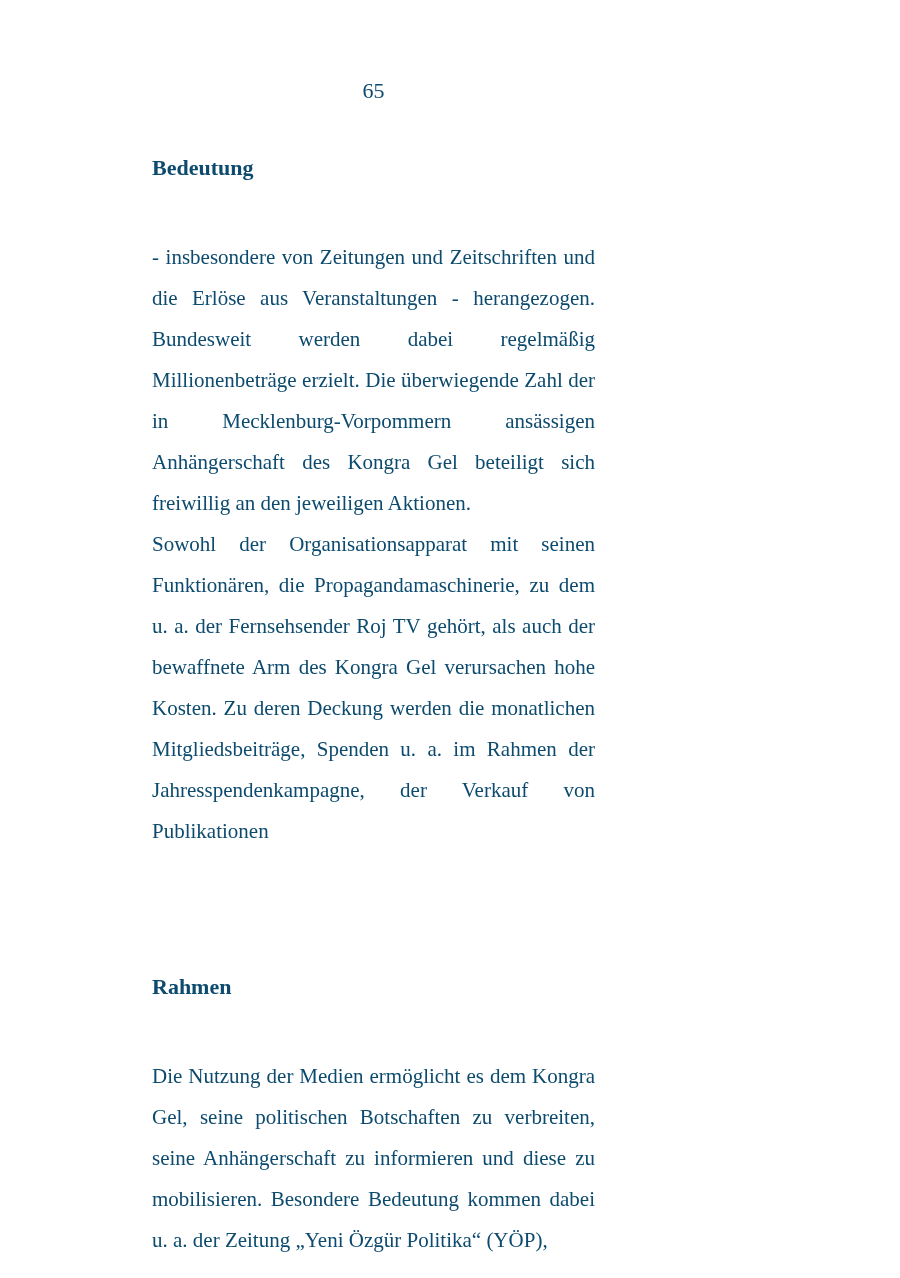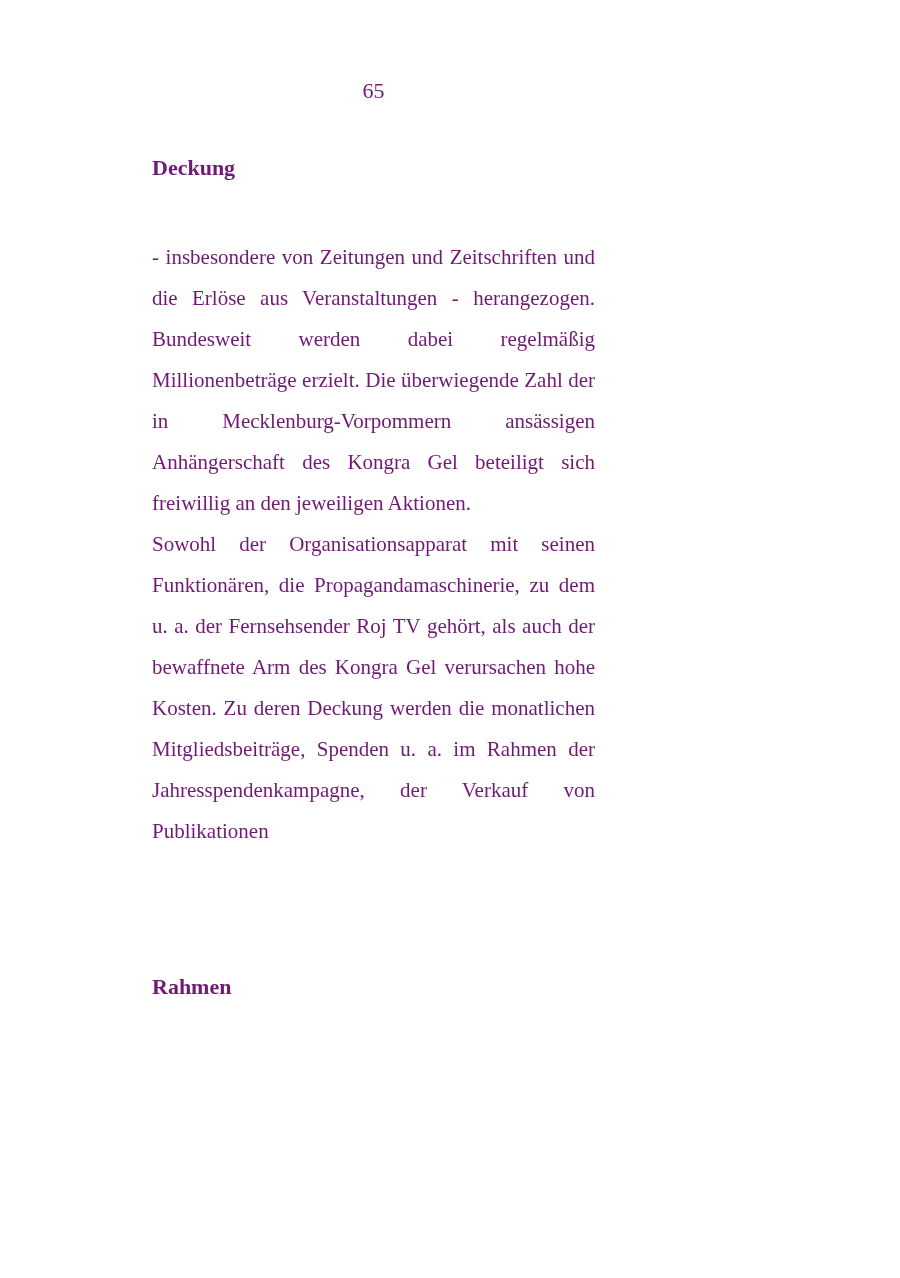--- a/index.html
+++ b/index.html
@@ -5,21 +5,21 @@
   html, body {
     margin: 0;
     padding: 0;
     background: #ffffff;
   }
   .page {
     position: relative;
     width: 747px;
     height: 1278px;
     background: #ffffff;
-    color: #701a75;
+    color: #0c4a6e;
     font-family: "Liberation Serif", "DejaVu Serif", serif;
     overflow: hidden;
     box-sizing: border-box;
   }
   .content {
     box-sizing: border-box;
     padding: 80px 152px 0 152px;
   }
   .page-number {
     text-align: center;
@@ -51,23 +51,24 @@
   }
 </style>
 </head>
 <body>
 
 <div class="page">
   <div class="content">
 
     <div class="page-number">65</div>
 
-    <h2 class="heading heading-finanzen">Deckung</h2>
+    <h2 class="heading heading-finanzen">Bedeutung</h2>
 
     <p class="para chunk-cont">- insbesondere von Zeitungen und Zeitschriften und die Erlöse aus Veranstaltungen - herangezogen. Bundesweit werden dabei regelmäßig Millionenbeträge erzielt. Die überwiegende Zahl der in Mecklenburg-Vorpommern ansässigen Anhängerschaft des Kongra Gel beteiligt sich freiwillig an den jeweiligen Aktionen.</p>
 
     <p class="para chunk-first">Sowohl der Organisationsapparat mit seinen Funktionären, die Propagandamaschinerie, zu dem u. a. der Fernsehsender Roj TV gehört,  als auch der bewaffnete Arm des Kongra Gel verursachen hohe Kosten. Zu deren Deckung werden die monatlichen Mitgliedsbeiträge, Spenden u. a. im Rahmen der Jahresspendenkampagne, der Verkauf von Publikationen</p>
 
     <h2 class="heading heading-medien">Rahmen</h2>
 
+    <p class="para">Die Nutzung der Medien ermöglicht es dem Kongra Gel, seine politischen Botschaften zu verbreiten, seine Anhängerschaft zu informieren und diese zu mobilisieren. Besondere Bedeutung kommen dabei u. a. der Zeitung „Yeni Özgür Politika“ (YÖP),</p>
 
   </div>
 </div>
 
 </body></html>

